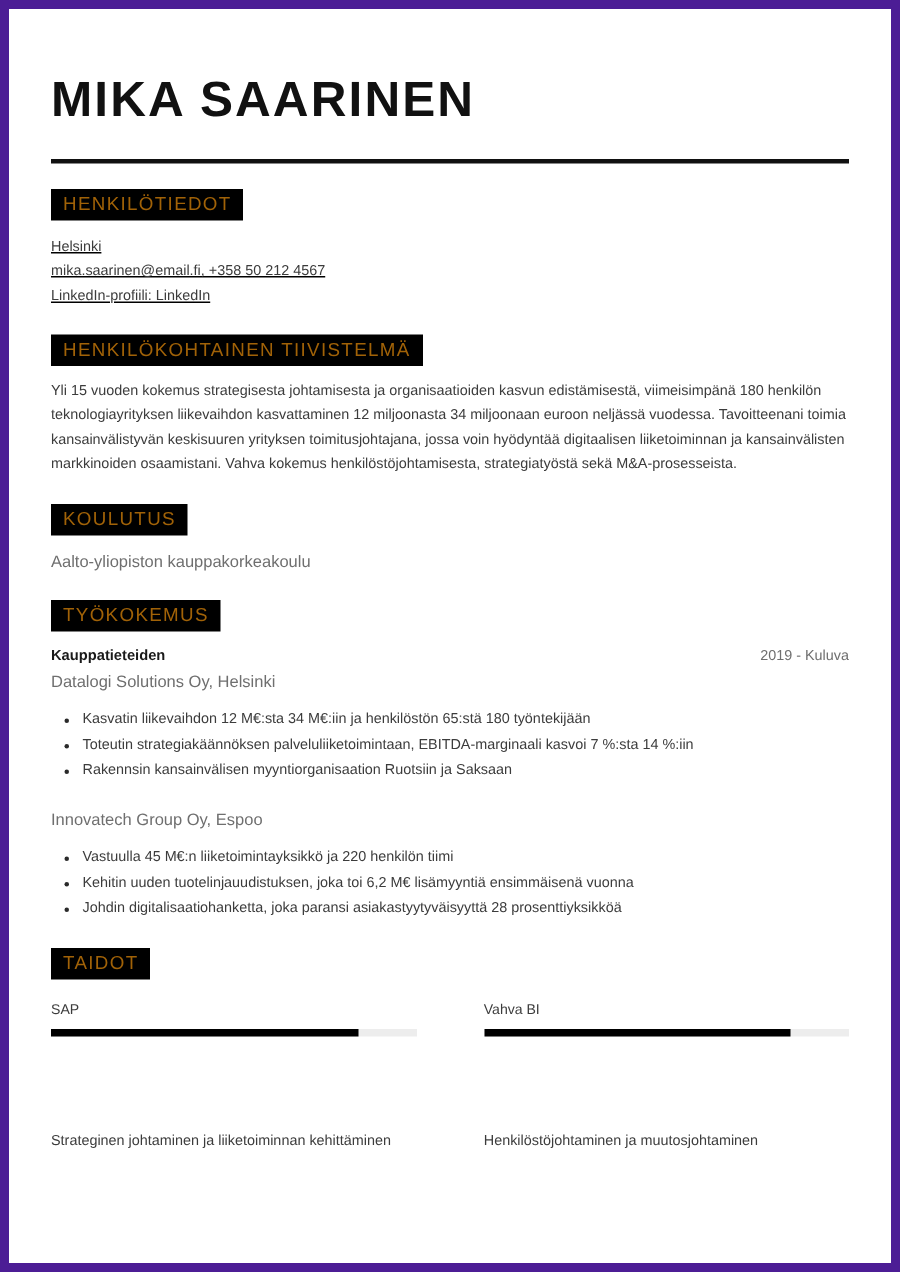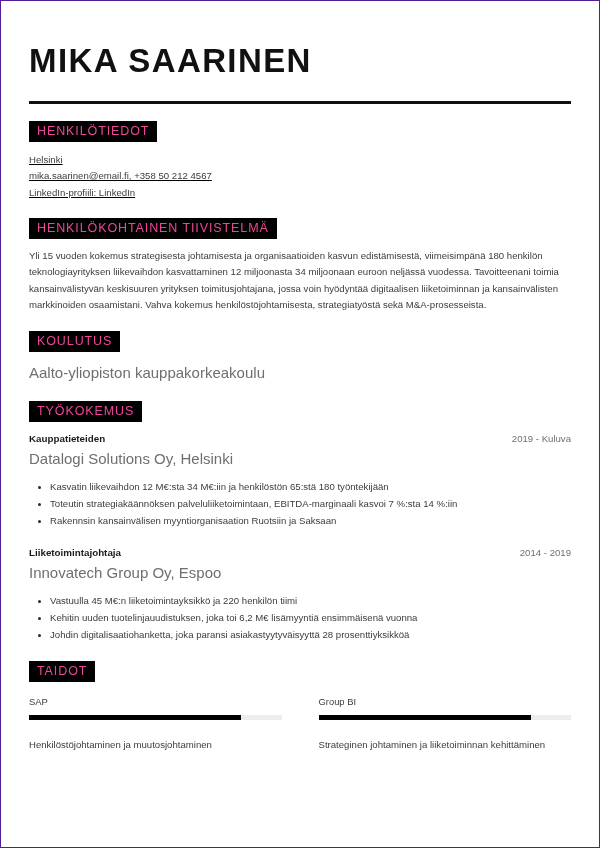--- a/index.html
+++ b/index.html
@@ -12,21 +12,21 @@
     background: #ffffff;
     font-family: "Liberation Sans", sans-serif;
     -webkit-font-smoothing: antialiased;
   }
   .page {
     position: relative;
     width: 600px;
     height: 848px;
     box-sizing: border-box;
     background: #ffffff;
-    border: 1px solid #4c1d95;
+    border: 6px solid #4c1d95;
     padding: 0 28px;
     overflow: hidden;
   }
   
   .name {
     font-size: 33px;
     font-weight: 700;
     letter-spacing: 1.4px;
     color: #111111;
     margin: 0;
@@ -40,21 +40,21 @@
     background: #111111;
     margin-top: 22px;
   }
   
   .section {
     margin-top: 17px;
   }
   .sec-head {
     display: inline-block;
     background: #000000;
-    color: #ec4899;
+    color: #a16207;
     font-size: 12.5px;
     font-weight: 400;
     letter-spacing: 0.9px;
     text-transform: uppercase;
     padding: 3px 8px 4px 8px;
     line-height: 1.12;
   }
   
   .body-text {
     font-size: 9.6px;
@@ -87,21 +87,21 @@
     line-height: 1.5;
   }
   .entry-date {
     font-size: 9.6px;
     color: #6f6f6f;
     line-height: 1.5;
     white-space: nowrap;
     padding-left: 14px;
   }
   .entry-sub {
-    font-size: 15px;
+    font-size: 11px;
     color: #6f6f6f;
     line-height: 1.5;
     margin-top: 1px;
   }
   
   .bullets {
     list-style: none;
     margin: 9px 0 0 0;
     padding: 0;
   }
@@ -125,20 +125,21 @@
   .job-gap {
     margin-top: 16px;
   }
   
   .skills-grid {
     display: grid;
     grid-template-columns: 1fr 1fr;
     column-gap: 37px;
     row-gap: 0;
     margin-top: 13px;
+    gap: 45px;
   }
   .skill-name {
     font-size: 9.4px;
     color: #3c3c3c;
     line-height: 1.5;
     margin-bottom: 6px;
   }
   .skill-track {
     position: relative;
     height: 5px;
@@ -200,48 +201,44 @@
       <div class="entry-sub">Datalogi Solutions Oy, Helsinki</div>
       <ul class="bullets">
         <li>Kasvatin liikevaihdon 12 M€:sta 34 M€:iin ja henkilöstön 65:stä 180 työntekijään</li>
         <li>Toteutin strategiakäännöksen palveluliiketoimintaan, EBITDA-marginaali kasvoi 7 %:sta 14 %:iin</li>
         <li>Rakennsin kansainvälisen myyntiorganisaation Ruotsiin ja Saksaan</li>
       </ul>
     </div>
 
     
     <div class="entry job-gap">
-      <div class="entry-top">
-        <span class="entry-title">Liiketoimintajohtaja</span>
-        <span class="entry-date">2014 - 2019</span>
-      </div>
       <div class="entry-sub">Innovatech Group Oy, Espoo</div>
       <ul class="bullets">
         <li>Vastuulla 45 M€:n liiketoimintayksikkö ja 220 henkilön tiimi</li>
         <li>Kehitin uuden tuotelinjauudistuksen, joka toi 6,2 M€ lisämyyntiä ensimmäisenä vuonna</li>
         <li>Johdin digitalisaatiohanketta, joka paransi asiakastyytyväisyyttä 28 prosenttiyksikköä</li>
       </ul>
     </div>
   </div>
 
   <div class="section">
     <span class="sec-head">TAIDOT</span>
 
     <div class="skills-grid">
       <div>
         <div class="skill-name">SAP</div>
         <div class="skill-track">
           <div class="skill-fill" style="width: 84%;"></div>
         </div>
       </div>
       <div>
-        <div class="skill-name">Group BI</div>
+        <div class="skill-name">Vahva BI</div>
         <div class="skill-track">
           <div class="skill-fill" style="width: 84%;"></div>
         </div>
       </div>
 
+      <div class="skill-text-row">Strateginen johtaminen ja liiketoiminnan kehittäminen</div>
       <div class="skill-text-row">Henkilöstöjohtaminen ja muutosjohtaminen</div>
-      <div class="skill-text-row">Strateginen johtaminen ja liiketoiminnan kehittäminen</div>
     </div>
   </div>
 
 </div>
 
 </body></html>

